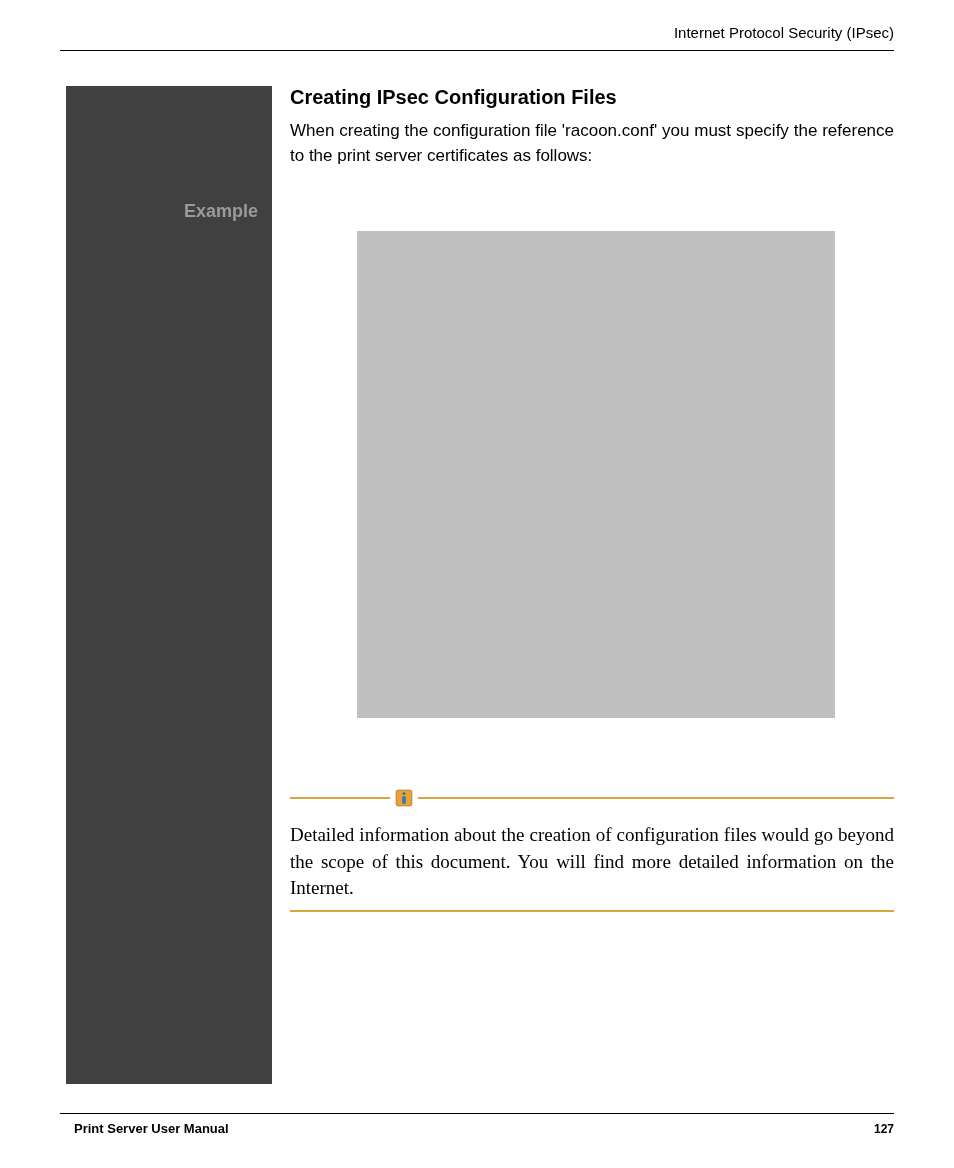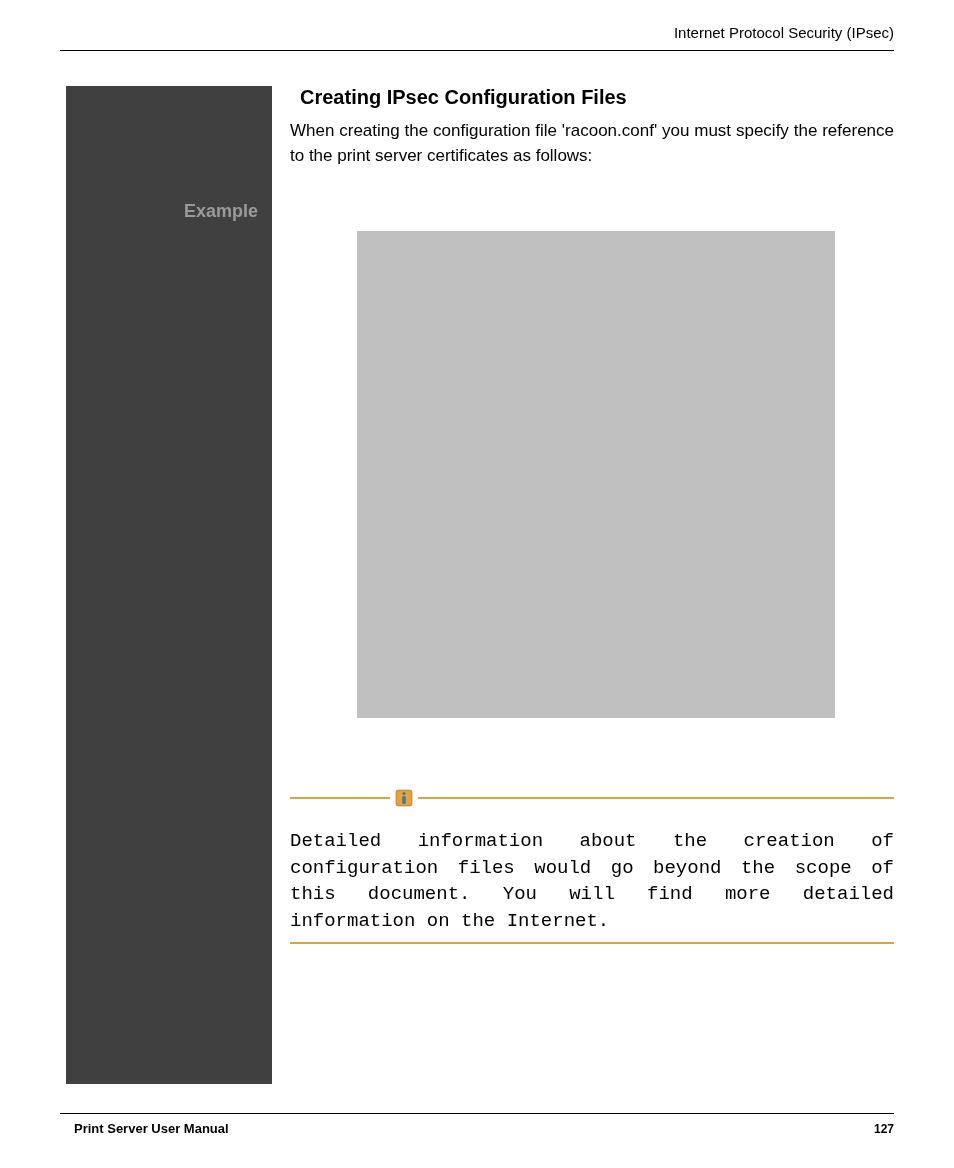--- a/index.html
+++ b/index.html
@@ -50,21 +50,20 @@
     left: 290px;
     right: 60px;
   }
   .heading {
     font-weight: bold;
     font-size: 20px;
     color: #000;
     letter-spacing: 0px;
     margin-bottom: 10px;
     font-family: "Segoe UI Semibold", "Arial Narrow", sans-serif;
-    margin-left: 10px;
   }
   .para {
     font-size: 17px;
     line-height: 1.45;
     color: #000;
     text-align: justify;
     font-family: "Segoe UI", "Arial Narrow", sans-serif;
     letter-spacing: 0px;
   }
   .figure-placeholder {
@@ -99,22 +98,22 @@
   }
   .note-rule-top .line-right {
     flex: 1;
     border-top: 2px solid #d9a63f;
   }
   .note-text {
     font-size: 19px;
     line-height: 1.4;
     color: #000;
     text-align: justify;
-    margin-top: 18px;
-    font-family: Liberation Mono, monospace;
+    margin-top: 12px;
+    font-family: Liberation Serif, serif;
     letter-spacing: 0px;
   }
   .note-rule-bottom {
     border-top: 2px solid #d9a63f;
     margin-top: 8px;
   }
   .footer-rule {
     position: absolute;
     bottom: 54px;
     left: 60px;

